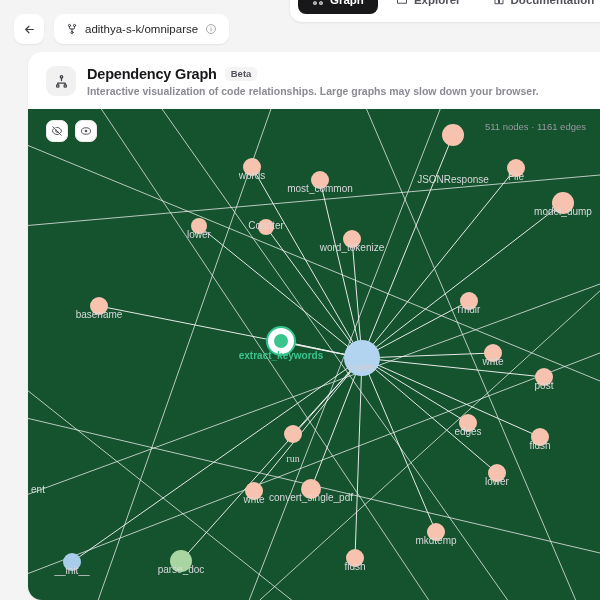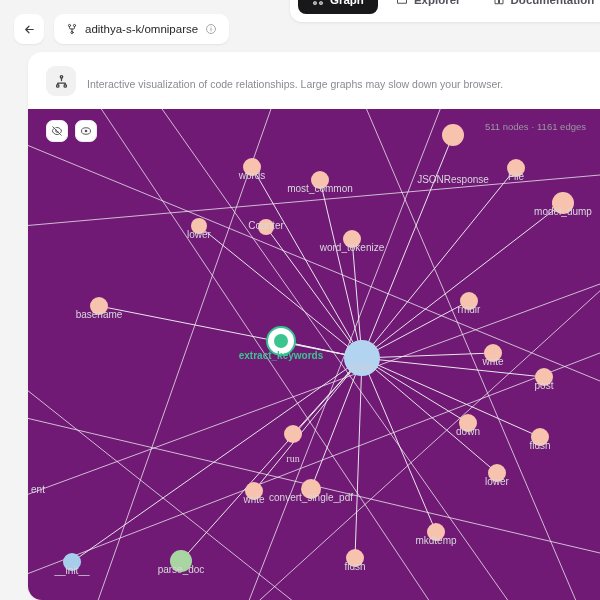--- a/index.html
+++ b/index.html
@@ -83,27 +83,27 @@
     flex:0 0 auto;
   }
   .headicon svg { width:15px; height:15px; }
   .titleline { display:flex; align-items:center; gap:8px; }
   .title { font-size:14.5px; font-weight:700; color:#18181b; letter-spacing:-.2px; }
   .badge {
     font-size:9.5px; font-weight:600; color:#52525b;
     background:#f4f4f5; border-radius:5px;
     padding:2px 6px; line-height:1.1;
   }
-  .subtitle { font-size:10.5px; color:#8a8a93; margin-top:12px; }
+  .subtitle { font-size:10.5px; color:#8a8a93; margin-top:3px;font-weight:bold; }
 
   
   .canvaswrap {
     position:absolute; left:0; top:57px;
     width:572px; height:491px;
-    background:#701a75;
+    background:#14532d;
     overflow:hidden;
   }
   .canvas { position:absolute; inset:0; }
   .canvas svg.edges { position:absolute; inset:0; width:100%; height:100%; }
 
   .gtools {
     position:absolute; left:18px; top:11px;
     display:flex; gap:7px; z-index:6;
   }
   .gtool {
@@ -198,20 +198,24 @@
     <div class="cardhead">
       <div class="headicon">
         <svg viewBox="0 0 24 24" fill="none" stroke="#3f3f46" stroke-width="2" stroke-linecap="round" stroke-linejoin="round">
           <circle cx="12" cy="4.5" r="2"></circle>
             <circle cx="6" cy="19" r="2"></circle>
             <circle cx="18" cy="19" r="2"></circle>
           <path d="M12 6.5v4M6 17v-2.5h12V17"></path>
         </svg>
       </div>
       <div>
+        <div class="titleline">
+          <div class="title">Dependency Graph</div>
+          <div class="badge">Beta</div>
+        </div>
         <div class="subtitle">Interactive visualization of code relationships. Large graphs may slow down your browser.</div>
       </div>
     </div>
 
     <div class="canvaswrap">
 
       <div class="gtools">
         <div class="gtool">
           <svg viewBox="0 0 24 24" fill="none" stroke="#52525b" stroke-width="1.9" stroke-linecap="round" stroke-linejoin="round">
             <path d="M9.9 5.1A9.6 9.6 0 0 1 12 4.9c5 0 9 4.6 9 7.1 0 1-.7 2.3-1.9 3.5M6.3 6.6C4 8.1 3 10.7 3 12c0 2.5 4 7.1 9 7.1 1.8 0 3.4-.6 4.7-1.4"></path>
@@ -312,21 +316,21 @@
             <div class="node" style="left: 465px; top: 244px;">
               <div class="dot" style="width: 18px; height: 18px; background: rgb(247, 195, 174); margin: 0px auto;"></div>
               <div class="nlabel" style="top: 12px;">write</div>
             </div>
             <div class="node" style="left: 516px; top: 268px;">
               <div class="dot" style="width: 18px; height: 18px; background: rgb(247, 195, 174); margin: 0px auto;"></div>
               <div class="nlabel" style="top: 12px;">post</div>
             </div>
             <div class="node" style="left: 440px; top: 314px;">
               <div class="dot" style="width: 18px; height: 18px; background: rgb(247, 195, 174); margin: 0px auto;"></div>
-              <div class="nlabel" style="top: 12px;">down</div>
+              <div class="nlabel" style="top: 12px;">edges</div>
             </div>
             <div class="node" style="left: 512px; top: 328px;">
               <div class="dot" style="width: 18px; height: 18px; background: rgb(247, 195, 174); margin: 0px auto;"></div>
               <div class="nlabel" style="top: 12px;">flush</div>
             </div>
             <div class="node" style="left: 469px; top: 364px;">
               <div class="dot" style="width: 18px; height: 18px; background: rgb(247, 195, 174); margin: 0px auto;"></div>
               <div class="nlabel" style="top: 12px;">lower</div>
             </div>
             <div class="node" style="left: 265px; top: 325px;">

